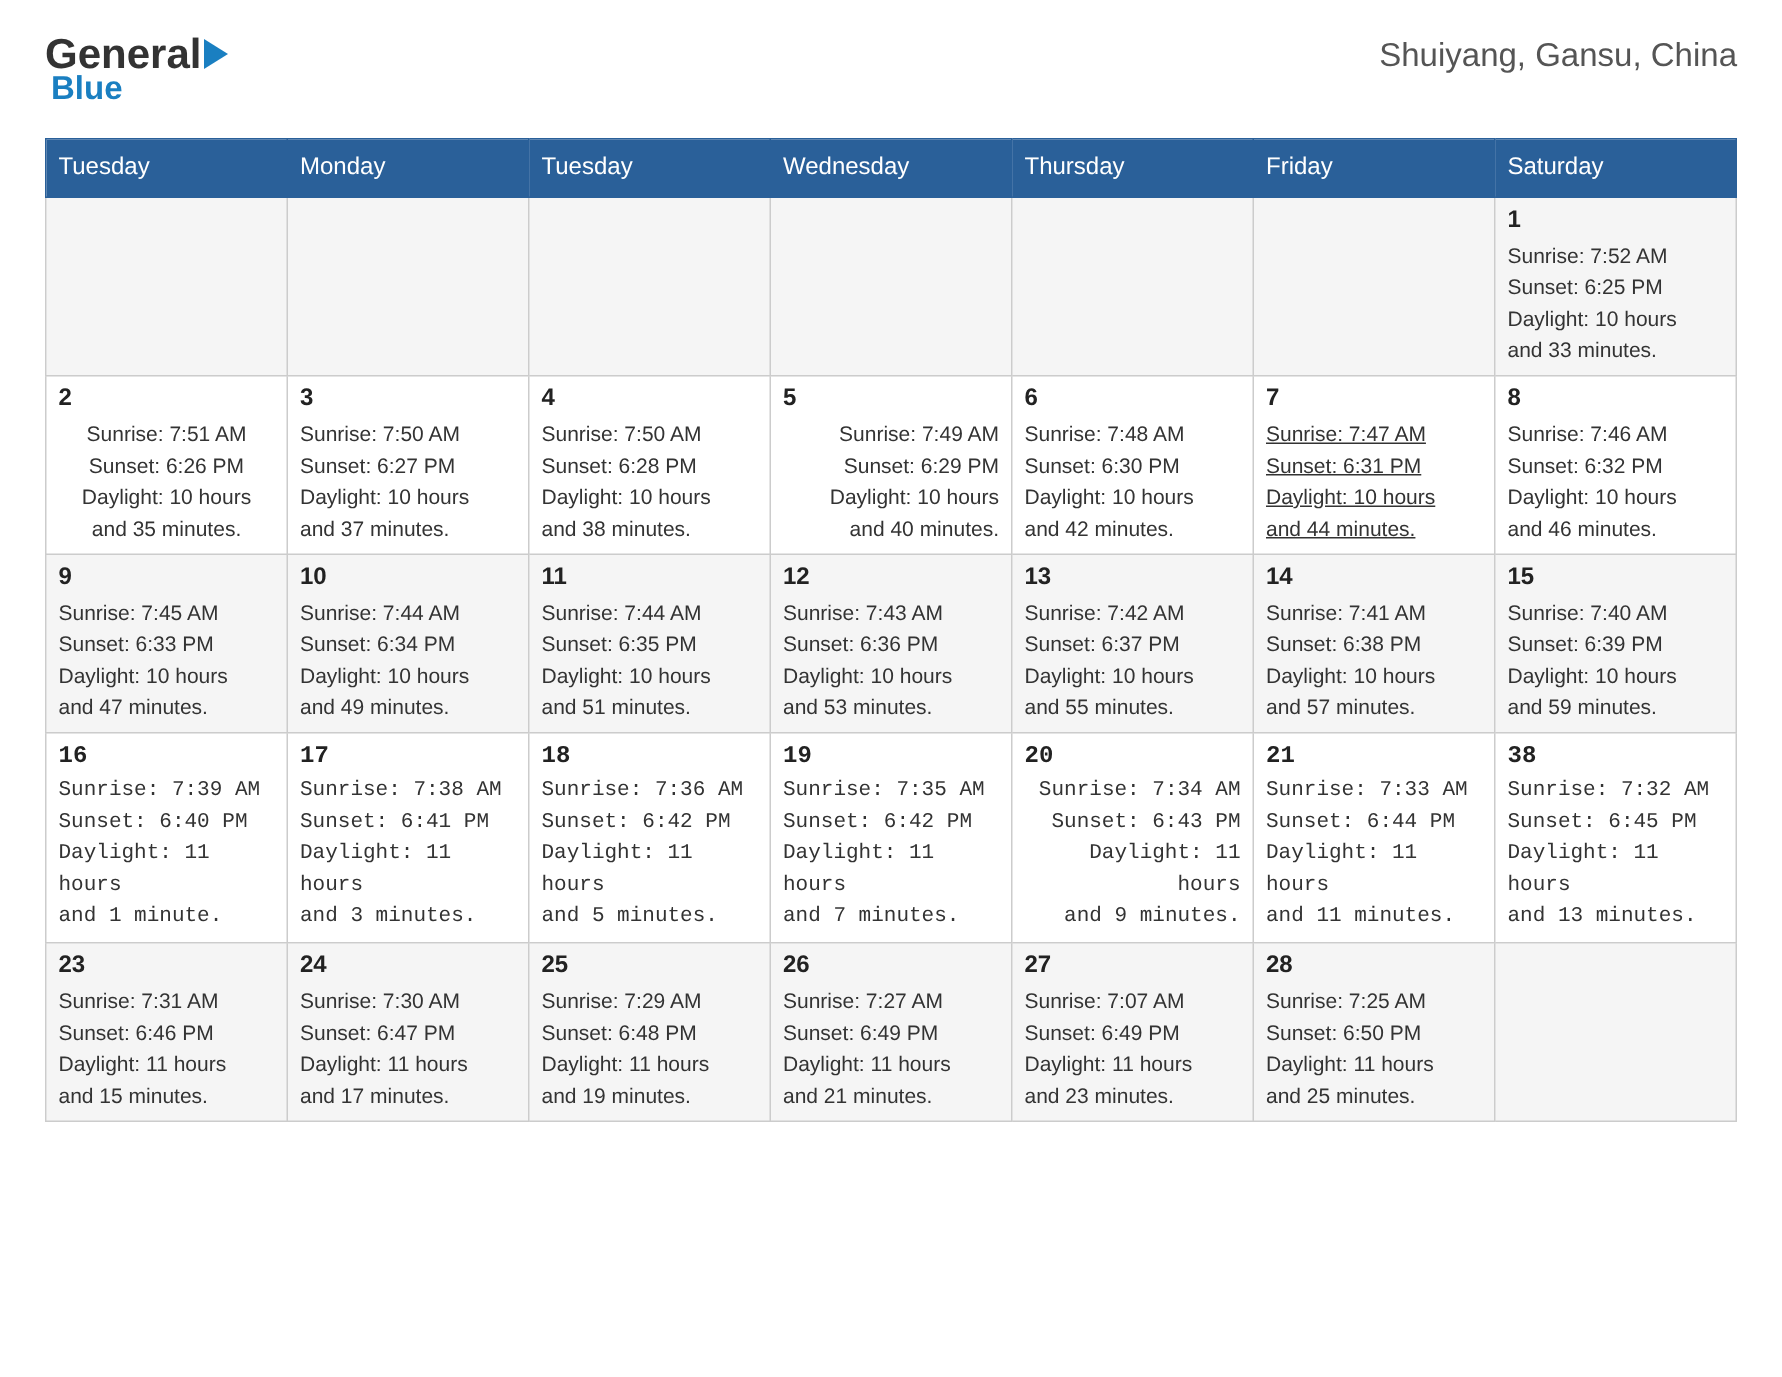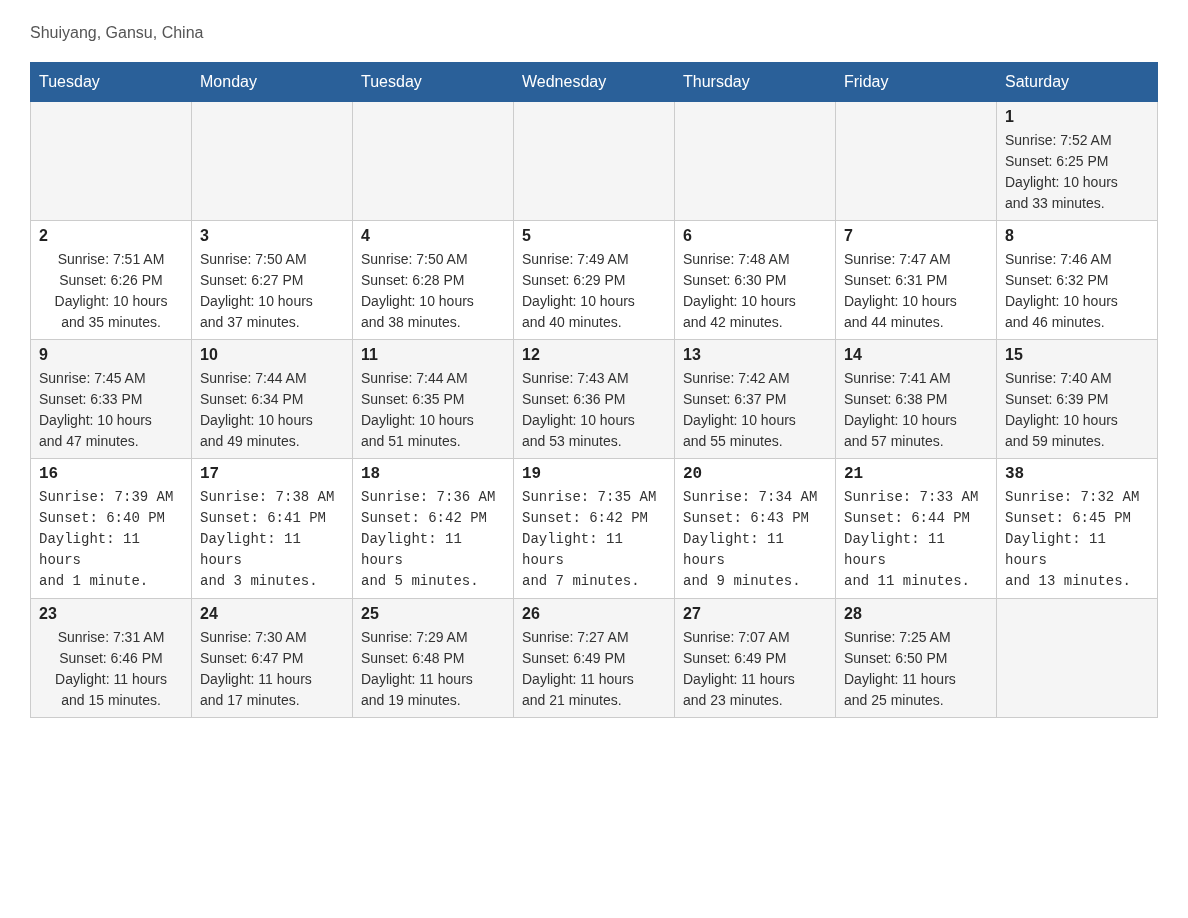--- a/index.html
+++ b/index.html
@@ -49,21 +49,21 @@
     }
     .title-area {
       text-align: right;
     }
     .main-title {
       font-size: 48px;
       font-weight: bold;
       color: #222;
     }
     .subtitle {
-      font-size: 16px;
+      font-size: 22px;
       color: #555;
       margin-top: 4px;
     }
     .calendar-table {
       width: 100%;
       border-collapse: collapse;
       table-layout: fixed;
     }
     .calendar-table th {
       background-color: #2a6099;
@@ -106,20 +106,27 @@
     .week-row-1 td { background-color: #f5f5f5; }
     .week-row-2 td { background-color: #fff; }
     .week-row-3 td { background-color: #f5f5f5; }
     .week-row-4 td { background-color: #fff; font-family: Liberation Mono, monospace; }
     .week-row-5 td { background-color: #f5f5f5; }
   </style>
 </head>
 <body>
 
 <div class="header-area">
+  <div class="logo-area">
+    <div class="logo-text">
+      <span>General</span>
+        <span class="logo-arrow"></span>
+    </div>
+    <div class="logo-sub">Blue</div>
+  </div>
   <div class="title-area">
     <div class="subtitle">Shuiyang, Gansu, China</div>
   </div>
 </div>
 
 <table class="calendar-table">
   <thead>
     <tr>
       <th>Tuesday</th>
       <th>Monday</th>
@@ -163,35 +170,35 @@
         </td>
         <td>
           <span class="day-number">4</span>
           <div class="day-info" style="white-space: pre-line;">Sunrise: 7:50 AM
 Sunset: 6:28 PM
 Daylight: 10 hours
 and 38 minutes.</div>
         </td>
         <td>
           <span class="day-number">5</span>
-          <div class="day-info" style="white-space: pre-line;">Sunrise: 7:49 AM
+          <div class="day-info" style="white-space: pre-line; text-align: right;">Sunrise: 7:49 AM
 Sunset: 6:29 PM
 Daylight: 10 hours
 and 40 minutes.</div>
         </td>
         <td>
           <span class="day-number">6</span>
           <div class="day-info" style="white-space: pre-line;">Sunrise: 7:48 AM
 Sunset: 6:30 PM
 Daylight: 10 hours
 and 42 minutes.</div>
         </td>
         <td>
           <span class="day-number">7</span>
-          <div class="day-info" style="white-space: pre-line;">Sunrise: 7:47 AM
+          <div class="day-info" style="white-space: pre-line; text-decoration: underline;">Sunrise: 7:47 AM
 Sunset: 6:31 PM
 Daylight: 10 hours
 and 44 minutes.</div>
         </td>
         <td>
           <span class="day-number">8</span>
           <div class="day-info" style="white-space: pre-line;">Sunrise: 7:46 AM
 Sunset: 6:32 PM
 Daylight: 10 hours
 and 46 minutes.</div>
@@ -272,21 +279,21 @@
         </td>
         <td>
           <span class="day-number">19</span>
           <div class="day-info" style="white-space: pre-line;">Sunrise: 7:35 AM
 Sunset: 6:42 PM
 Daylight: 11 hours
 and 7 minutes.</div>
         </td>
         <td>
           <span class="day-number">20</span>
-          <div class="day-info" style="white-space: pre-line;">Sunrise: 7:34 AM
+          <div class="day-info" style="white-space: pre-line; text-align: right;">Sunrise: 7:34 AM
 Sunset: 6:43 PM
 Daylight: 11 hours
 and 9 minutes.</div>
         </td>
         <td>
           <span class="day-number">21</span>
           <div class="day-info" style="white-space: pre-line;">Sunrise: 7:33 AM
 Sunset: 6:44 PM
 Daylight: 11 hours
 and 11 minutes.</div>
@@ -295,21 +302,21 @@
           <span class="day-number">38</span>
           <div class="day-info" style="white-space: pre-line;">Sunrise: 7:32 AM
 Sunset: 6:45 PM
 Daylight: 11 hours
 and 13 minutes.</div>
         </td>
       </tr>
       <tr class="week-row-5">
         <td>
           <span class="day-number">23</span>
-          <div class="day-info" style="white-space: pre-line; text-align: center;">Sunrise: 7:31 AM
+          <div class="day-info" style="white-space: pre-line;">Sunrise: 7:31 AM
 Sunset: 6:46 PM
 Daylight: 11 hours
 and 15 minutes.</div>
         </td>
         <td>
           <span class="day-number">24</span>
           <div class="day-info" style="white-space: pre-line;">Sunrise: 7:30 AM
 Sunset: 6:47 PM
 Daylight: 11 hours
 and 17 minutes.</div>

